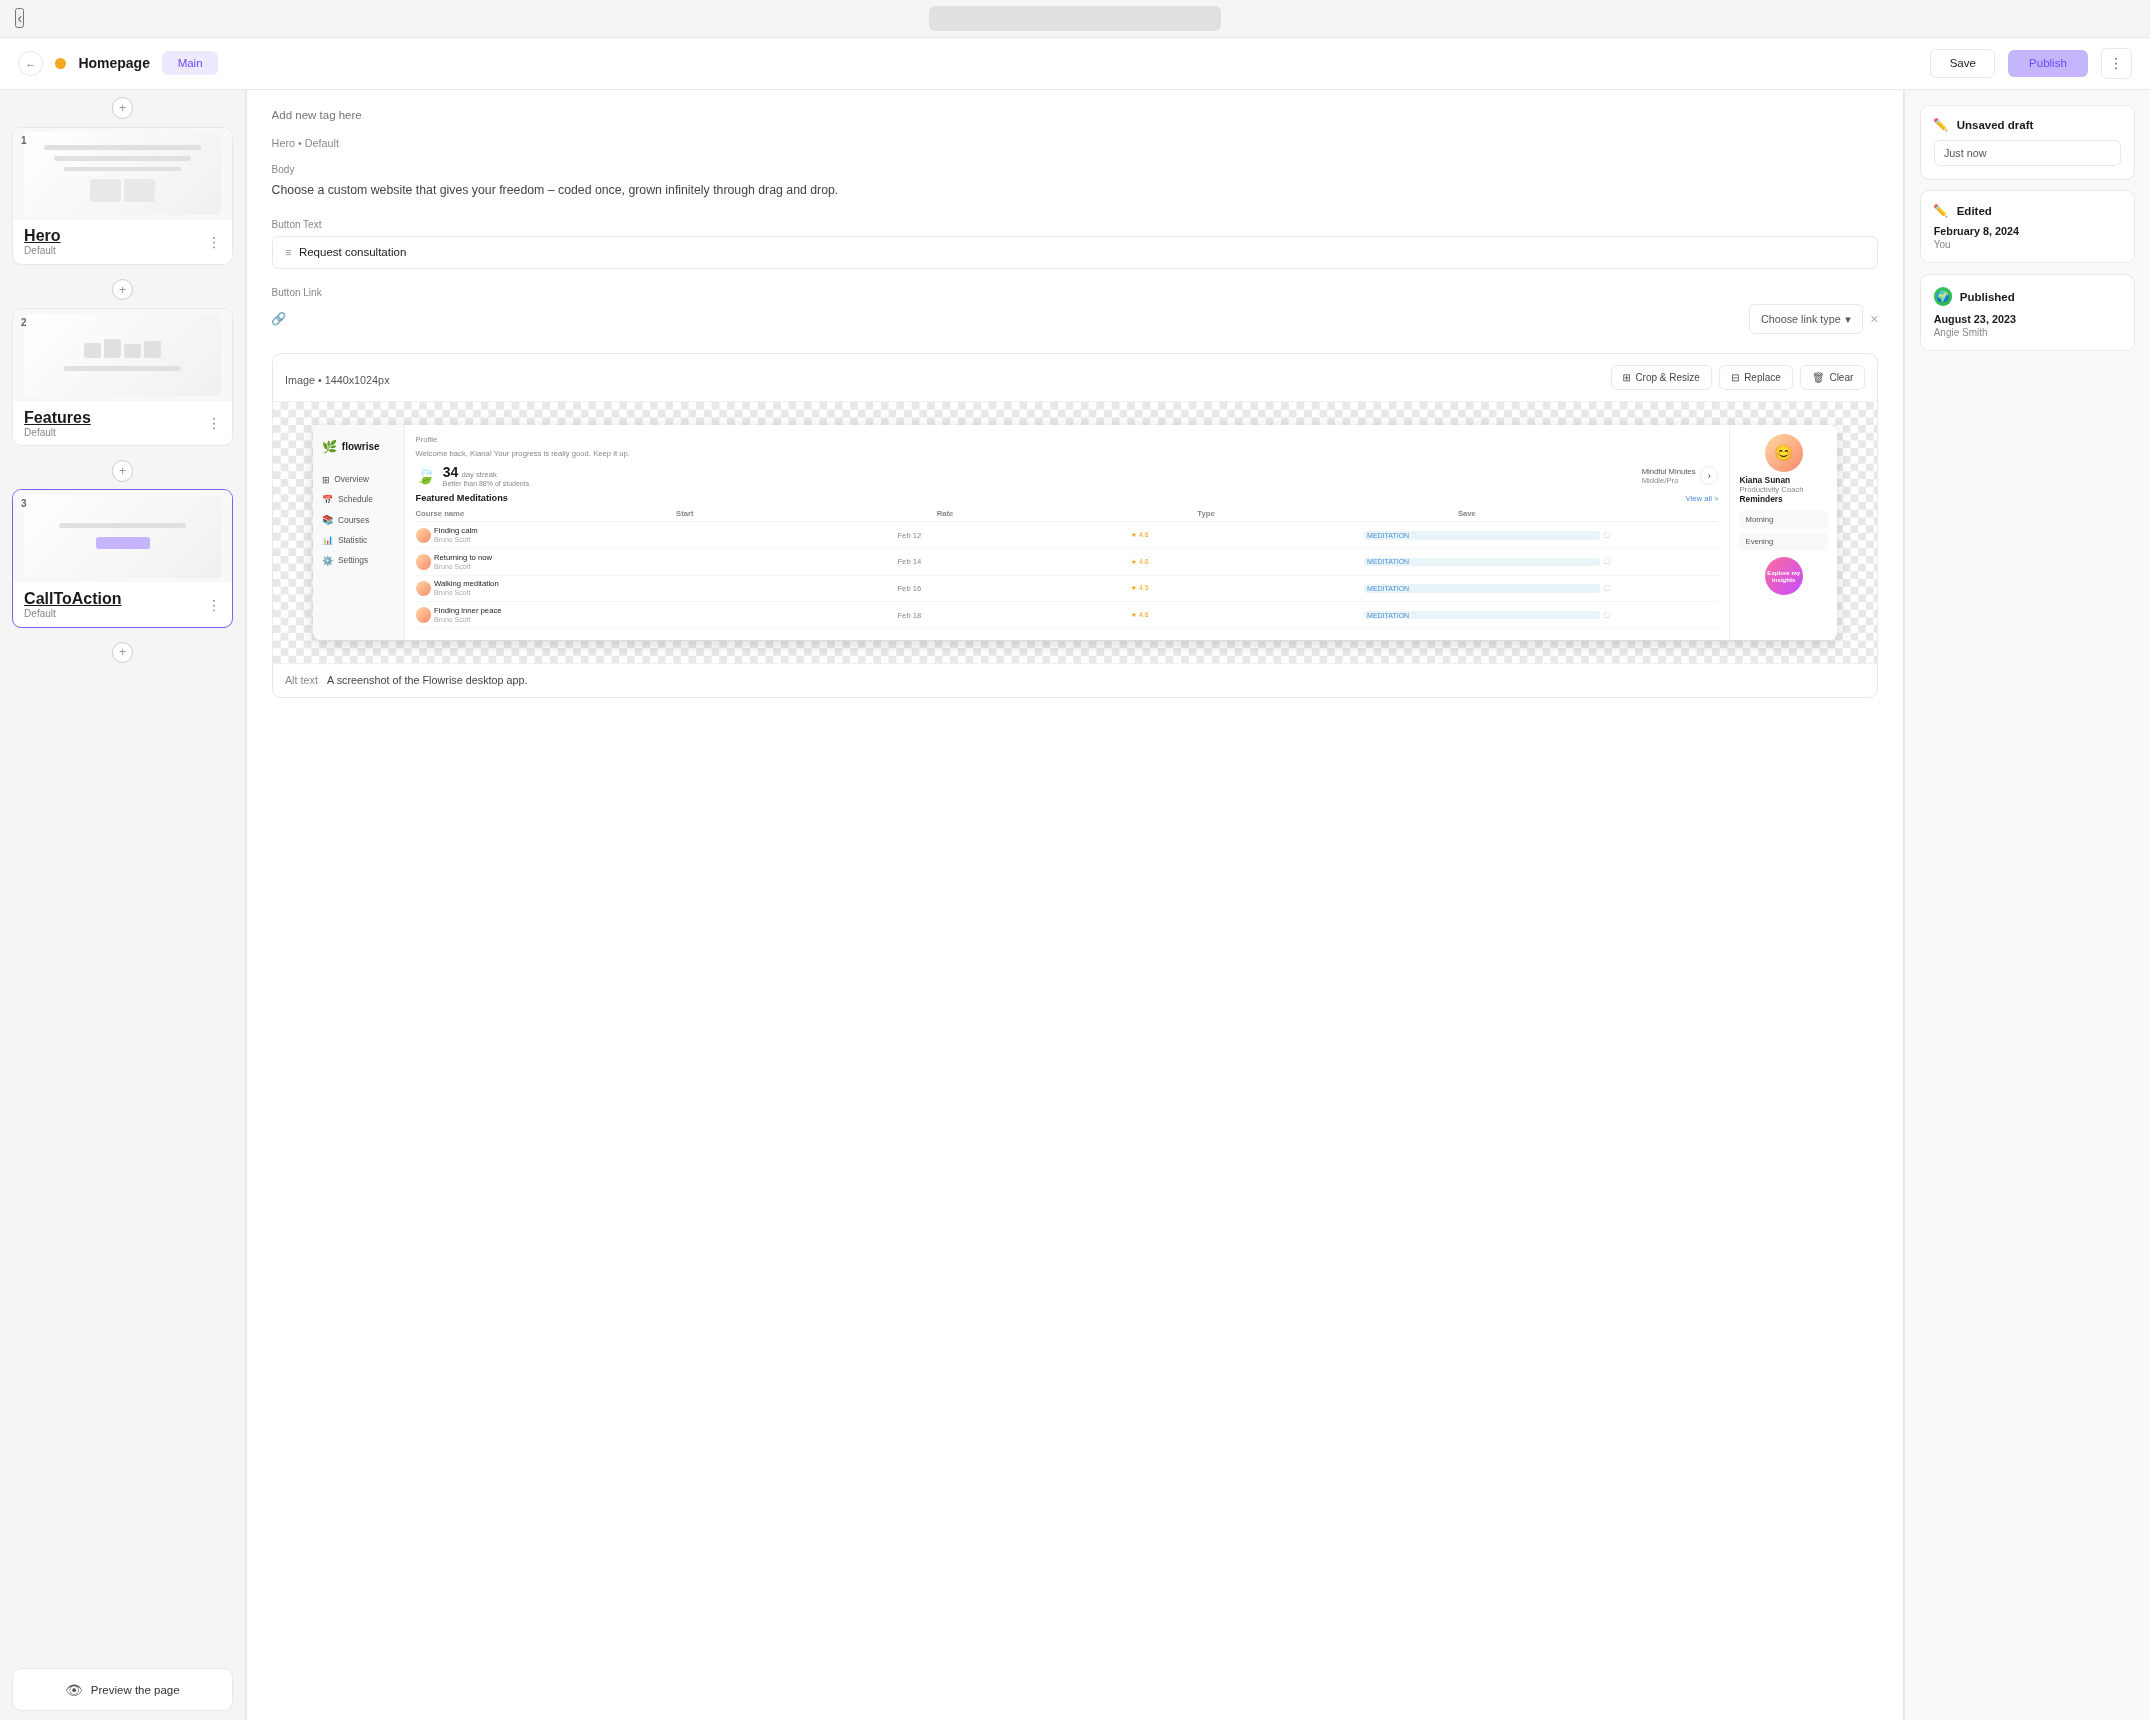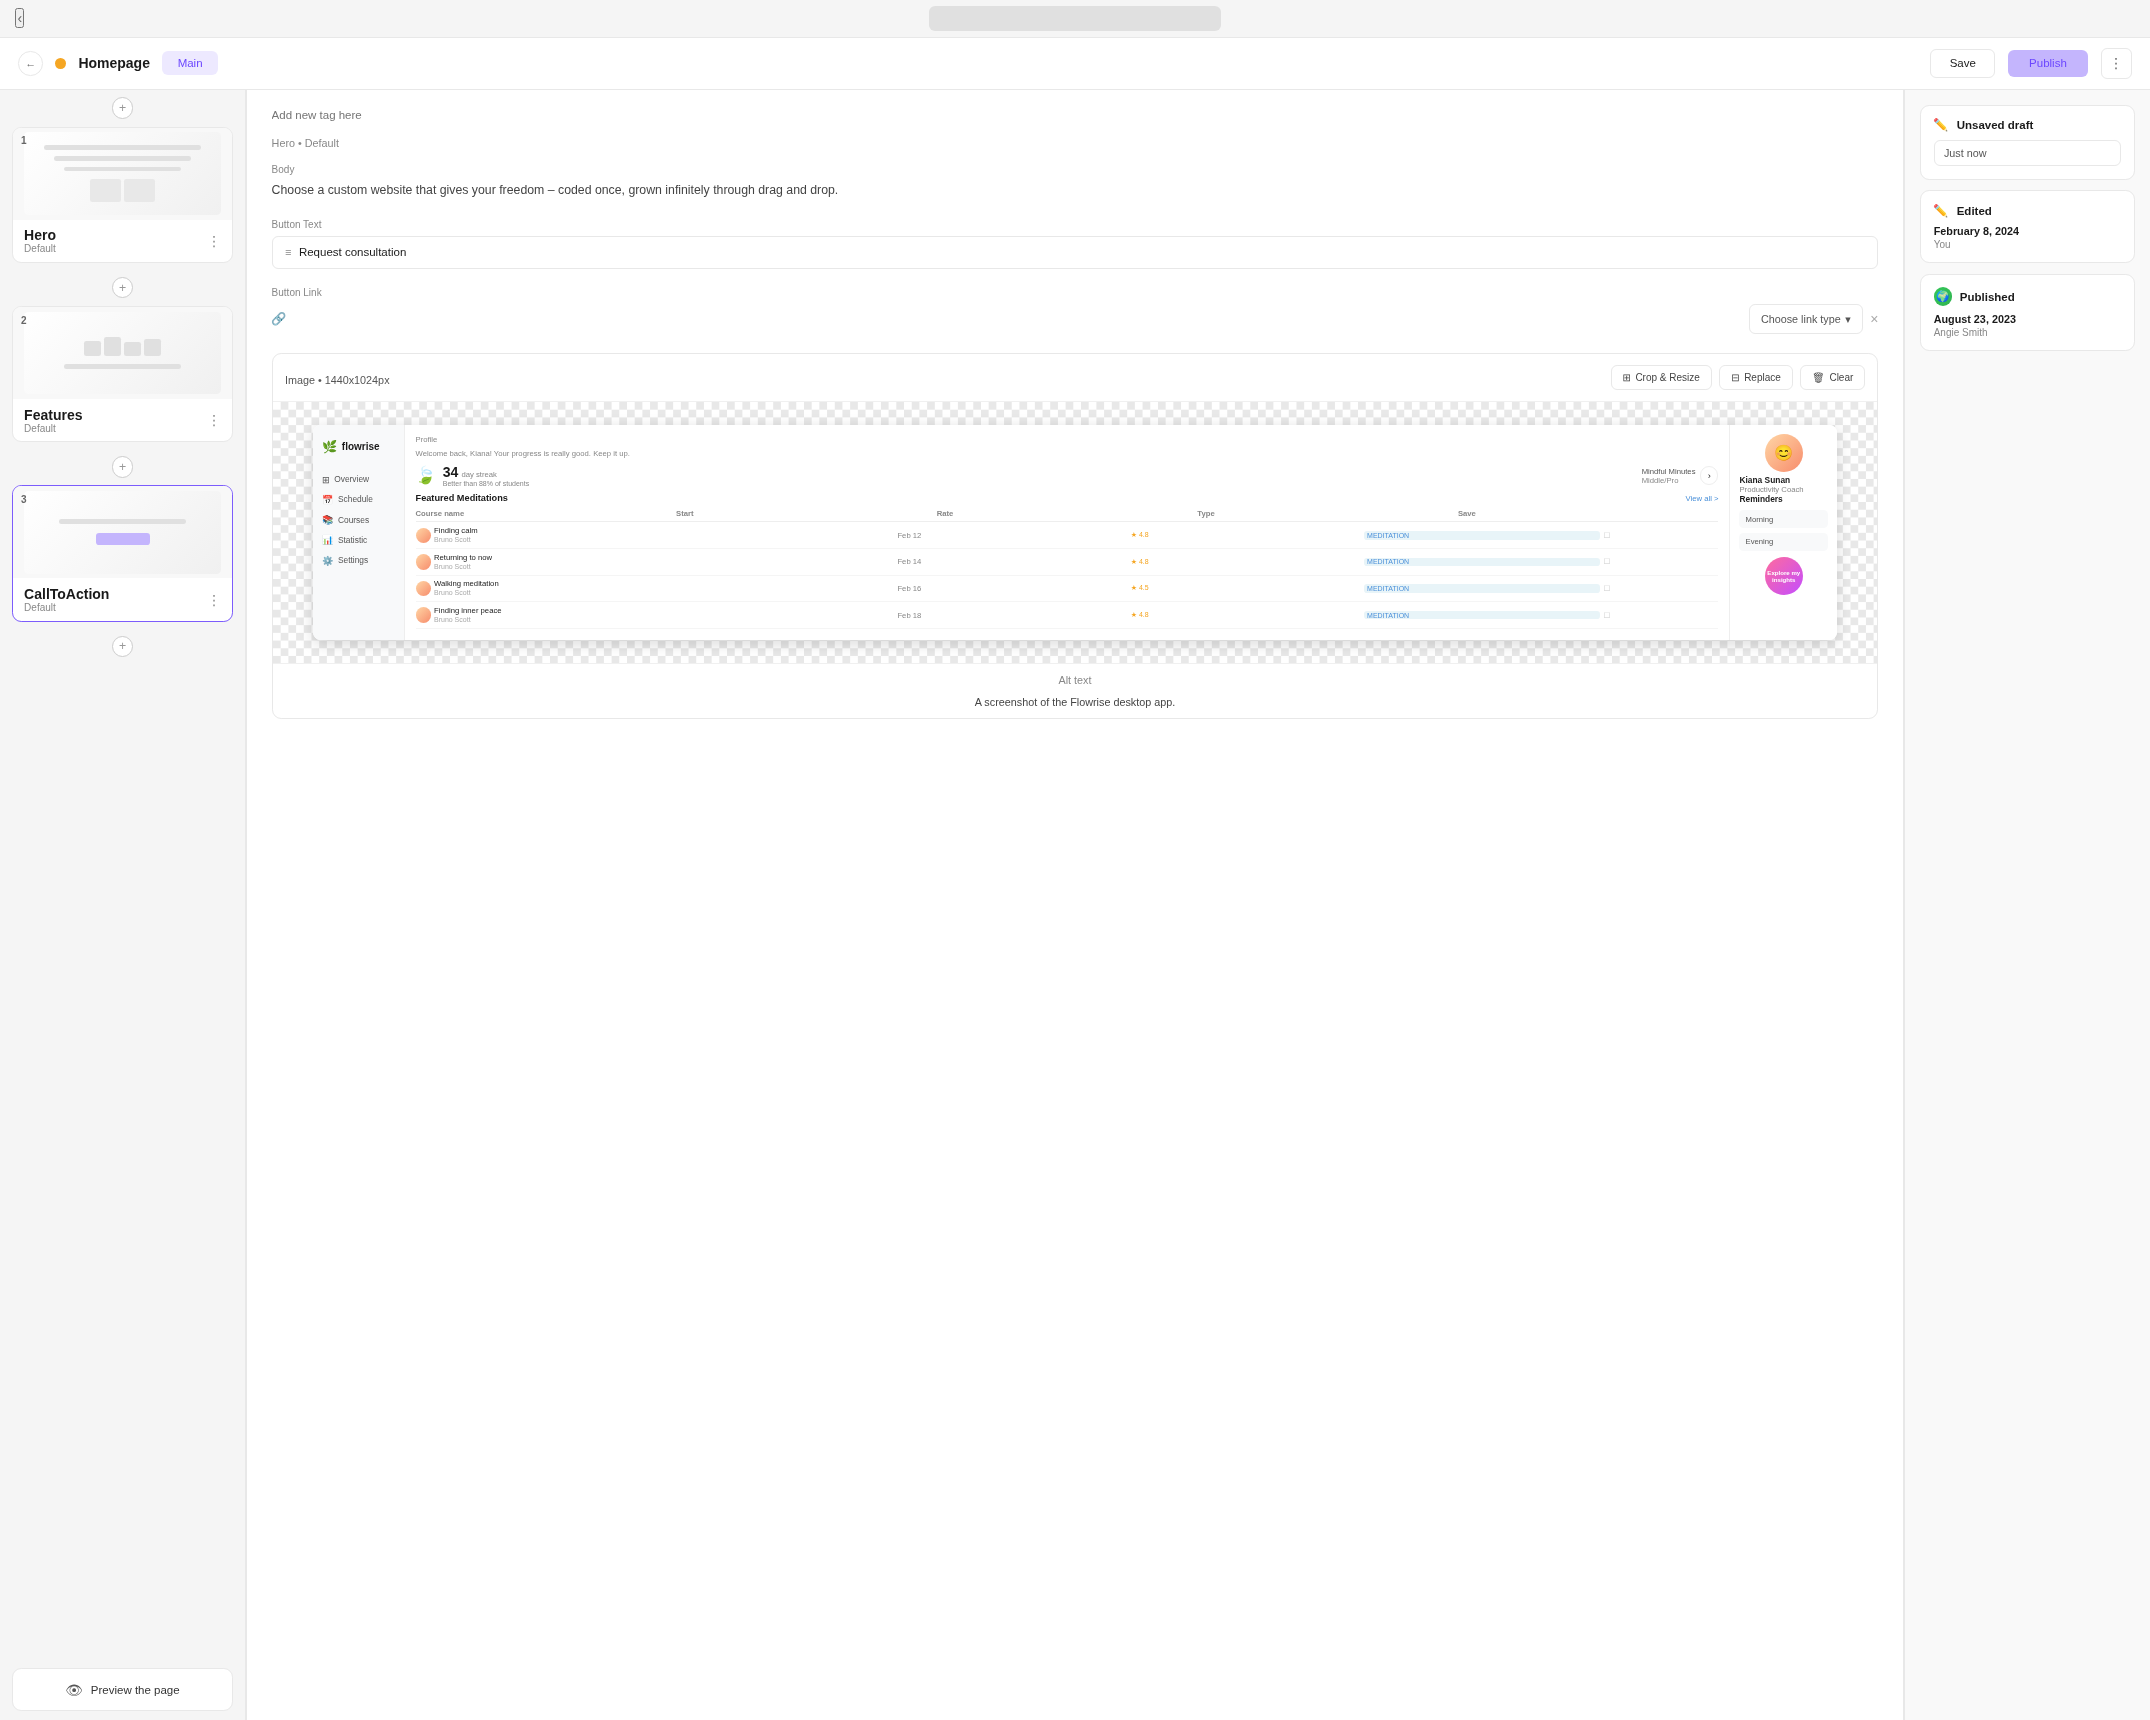--- a/index.html
+++ b/index.html
@@ -32,21 +32,21 @@
     .add-section-btn { display: flex; align-items: center; justify-content: center; margin: 7.7px 0; }
     .plus-circle { width: 21.5px; height: 21.5px; border-radius: 50%; border: 1.2px solid #ccc; background: #fff; display: flex; align-items: center; justify-content: center; cursor: pointer; color: #999; font-size: 12.3px; }
 
     .section-item { background: #fff; border-radius: 9.2px; border: 0.8px solid #e8e8e8; overflow: hidden; margin-bottom: 6.1px; position: relative; }
     .section-item.active { border: 1.5px solid #7c5cfc; }
     .section-thumbnail { width: 100%; height: 92px; background: #f8f8f8; overflow: hidden; display: flex; align-items: center; justify-content: center; }
     .section-thumb-inner { width: 90%; height: 90%; background: linear-gradient(135deg, #fff 0%, #f0f0f0 100%); border-radius: 4.6px; display: flex; flex-direction: column; align-items: center; justify-content: center; gap: 3.1px; }
     .thumb-line { height: 4.6px; background: #e0e0e0; border-radius: 2.3px; }
     .section-footer { display: flex; align-items: center; justify-content: space-between; padding: 7.7px 10.8px; }
     .section-label { display: flex; flex-direction: column; }
-    .section-name { font-size: 14px; font-weight: 600; color: #1a1a1a; }
+    .section-name { font-size: 16px; font-weight: 600; color: #1a1a1a; text-decoration: underline; }
     .section-variant { font-size: 10px; color: #888; }
     .section-num { position: absolute; top: 7.7px; left: 7.7px; font-size: 10px; font-weight: 600; color: #666; }
     .section-more { background: none; border: none; color: #888; font-size: 14px; cursor: pointer; }
 
     .preview-btn { display: flex; align-items: center; justify-content: center; gap: 7.7px; background: #fff; border: 0.8px solid #e8e8e8; border-radius: 9.2px; padding: 12.3px; margin: 9.2px 0; cursor: pointer; font-size: 11.5px; color: #333; font-weight: 500; }
     .eye-icon { font-size: 14px; color: #555; }
 
     
     .editor { flex: 1; background: #fff; border-left: 0.8px solid #e8e8e8; border-right: 0.8px solid #e8e8e8; overflow-y: auto; padding: 18.4px 24.6px; }
 
@@ -98,21 +98,21 @@
     .row-name { font-size: 7.7px; color: #1a1a1a; flex: 2; }
     .row-date { font-size: 7.7px; color: #888; flex: 1; }
     .row-stars { font-size: 7px; color: #f5a623; flex: 1; }
     .row-badge { font-size: 7px; background: #e8f4f8; color: #4a90d9; border-radius: 3.1px; padding: 0.8px 3.1px; flex: 1; }
     .app-right-panel { width: 108px; background: #fff; border-left: 0.8px solid #eee; padding: 9.2px; flex-shrink: 0; }
     .reminders-title { font-size: 8.4px; font-weight: 600; color: #1a1a1a; margin-bottom: 6.1px; }
     .reminder-item { background: #f8f9fa; border-radius: 4.6px; padding: 4.6px 6.1px; margin-bottom: 4.6px; font-size: 7.7px; color: #555; }
     .explore-btn { background: linear-gradient(135deg, #ff6b9d, #c44dff); border-radius: 50%; width: 38px; height: 38px; display: flex; flex-direction: column; align-items: center; justify-content: center; margin: 6.1px auto; }
     .explore-text { font-size: 6.1px; color: #fff; font-weight: 600; text-align: center; }
 
-    .alt-text-row { display: flex; align-items: center; gap: 9.2px; padding: 10.8px 12.3px; border-top: 0.8px solid #f0f0f0; flex-direction: column; }
+    .alt-text-row { display: flex; gap: 9.2px; padding: 10.8px 12.3px; border-top: 0.8px solid #f0f0f0; }
     .alt-text-label { font-size: 10.8px; color: #888; font-weight: 500; }
     .alt-text-value { font-size: 10.8px; color: #444; }
 
     
     .right-panel { width: 246px; background: #f9f9f9; border-left: 0.8px solid #e8e8e8; padding: 15.4px; overflow-y: auto; }
     .version-section { background: #fff; border-radius: 9.2px; border: 0.8px solid #e8e8e8; padding: 12.3px; margin-bottom: 10.8px; }
     .version-header { display: flex; align-items: center; gap: 7.7px; margin-bottom: 7.7px; }
     .edit-icon-orange { color: #f5a623; font-size: 12.3px; }
     .version-type { font-size: 11.5px; font-weight: 700; color: #1a1a1a; }
     .version-time { font-size: 10.8px; color: #555; background: #fff; border: 0.8px solid #e8e8e8; border-radius: 6.1px; padding: 6.1px 9.2px; }

